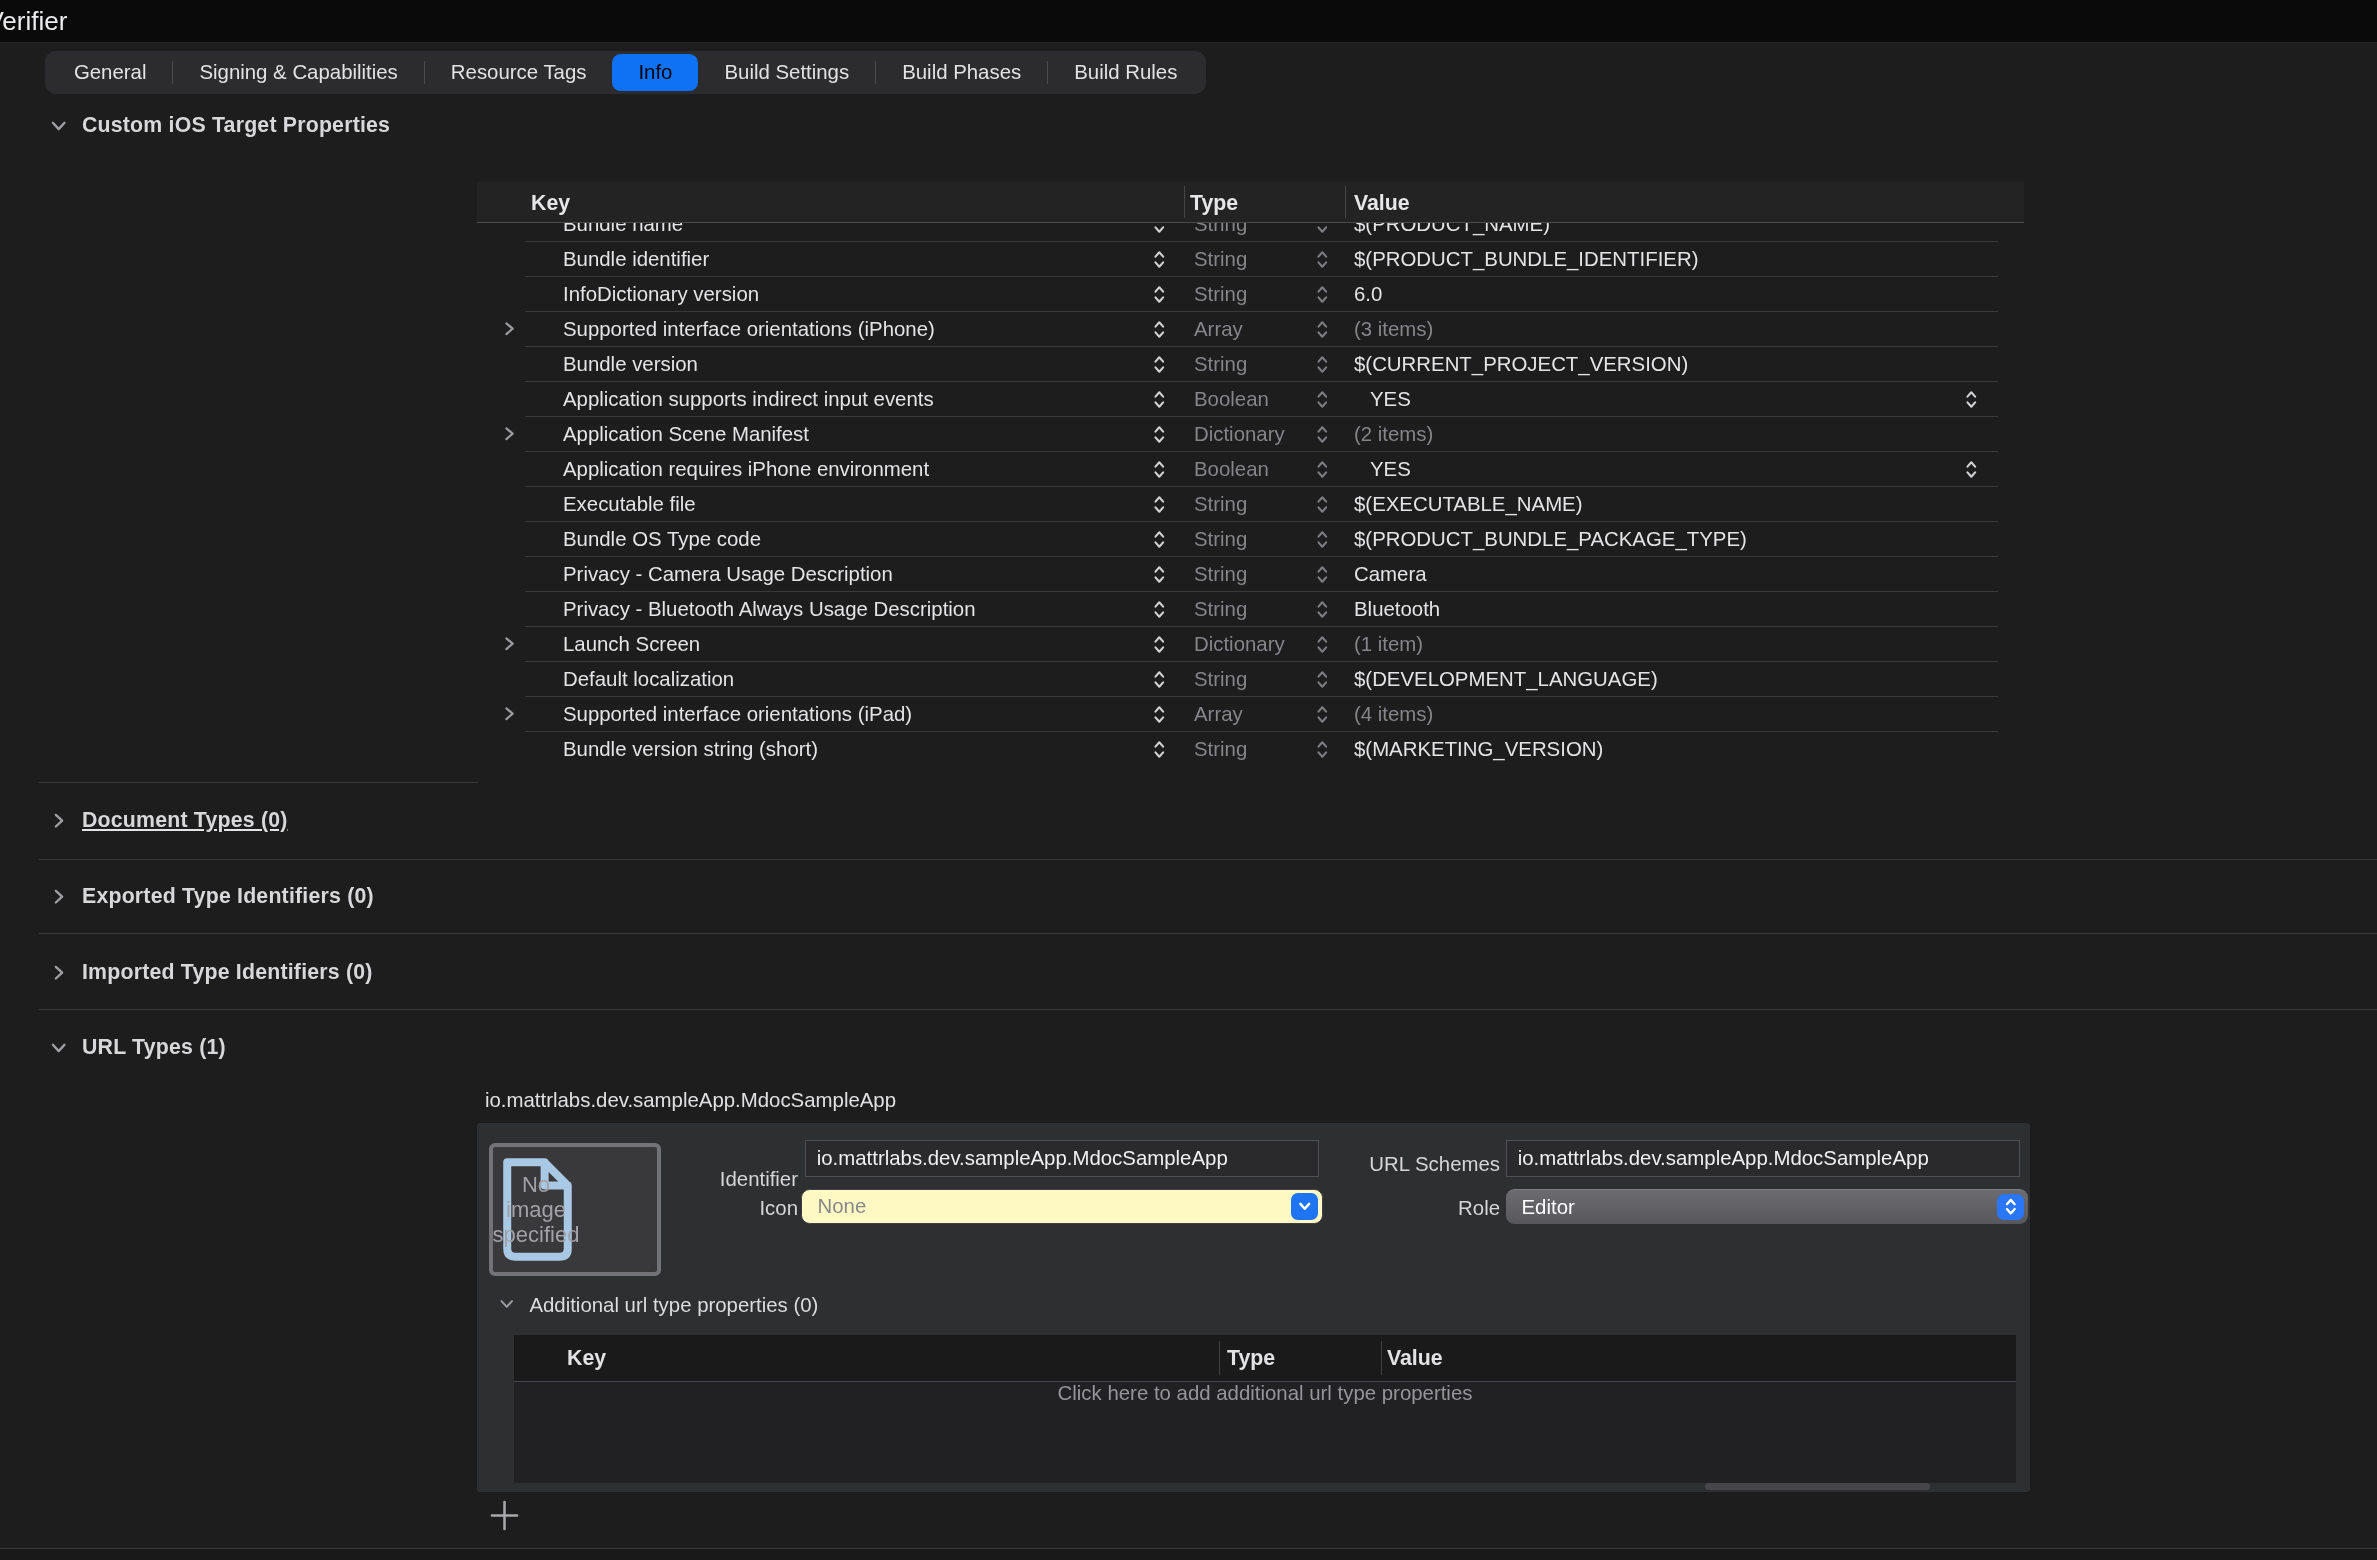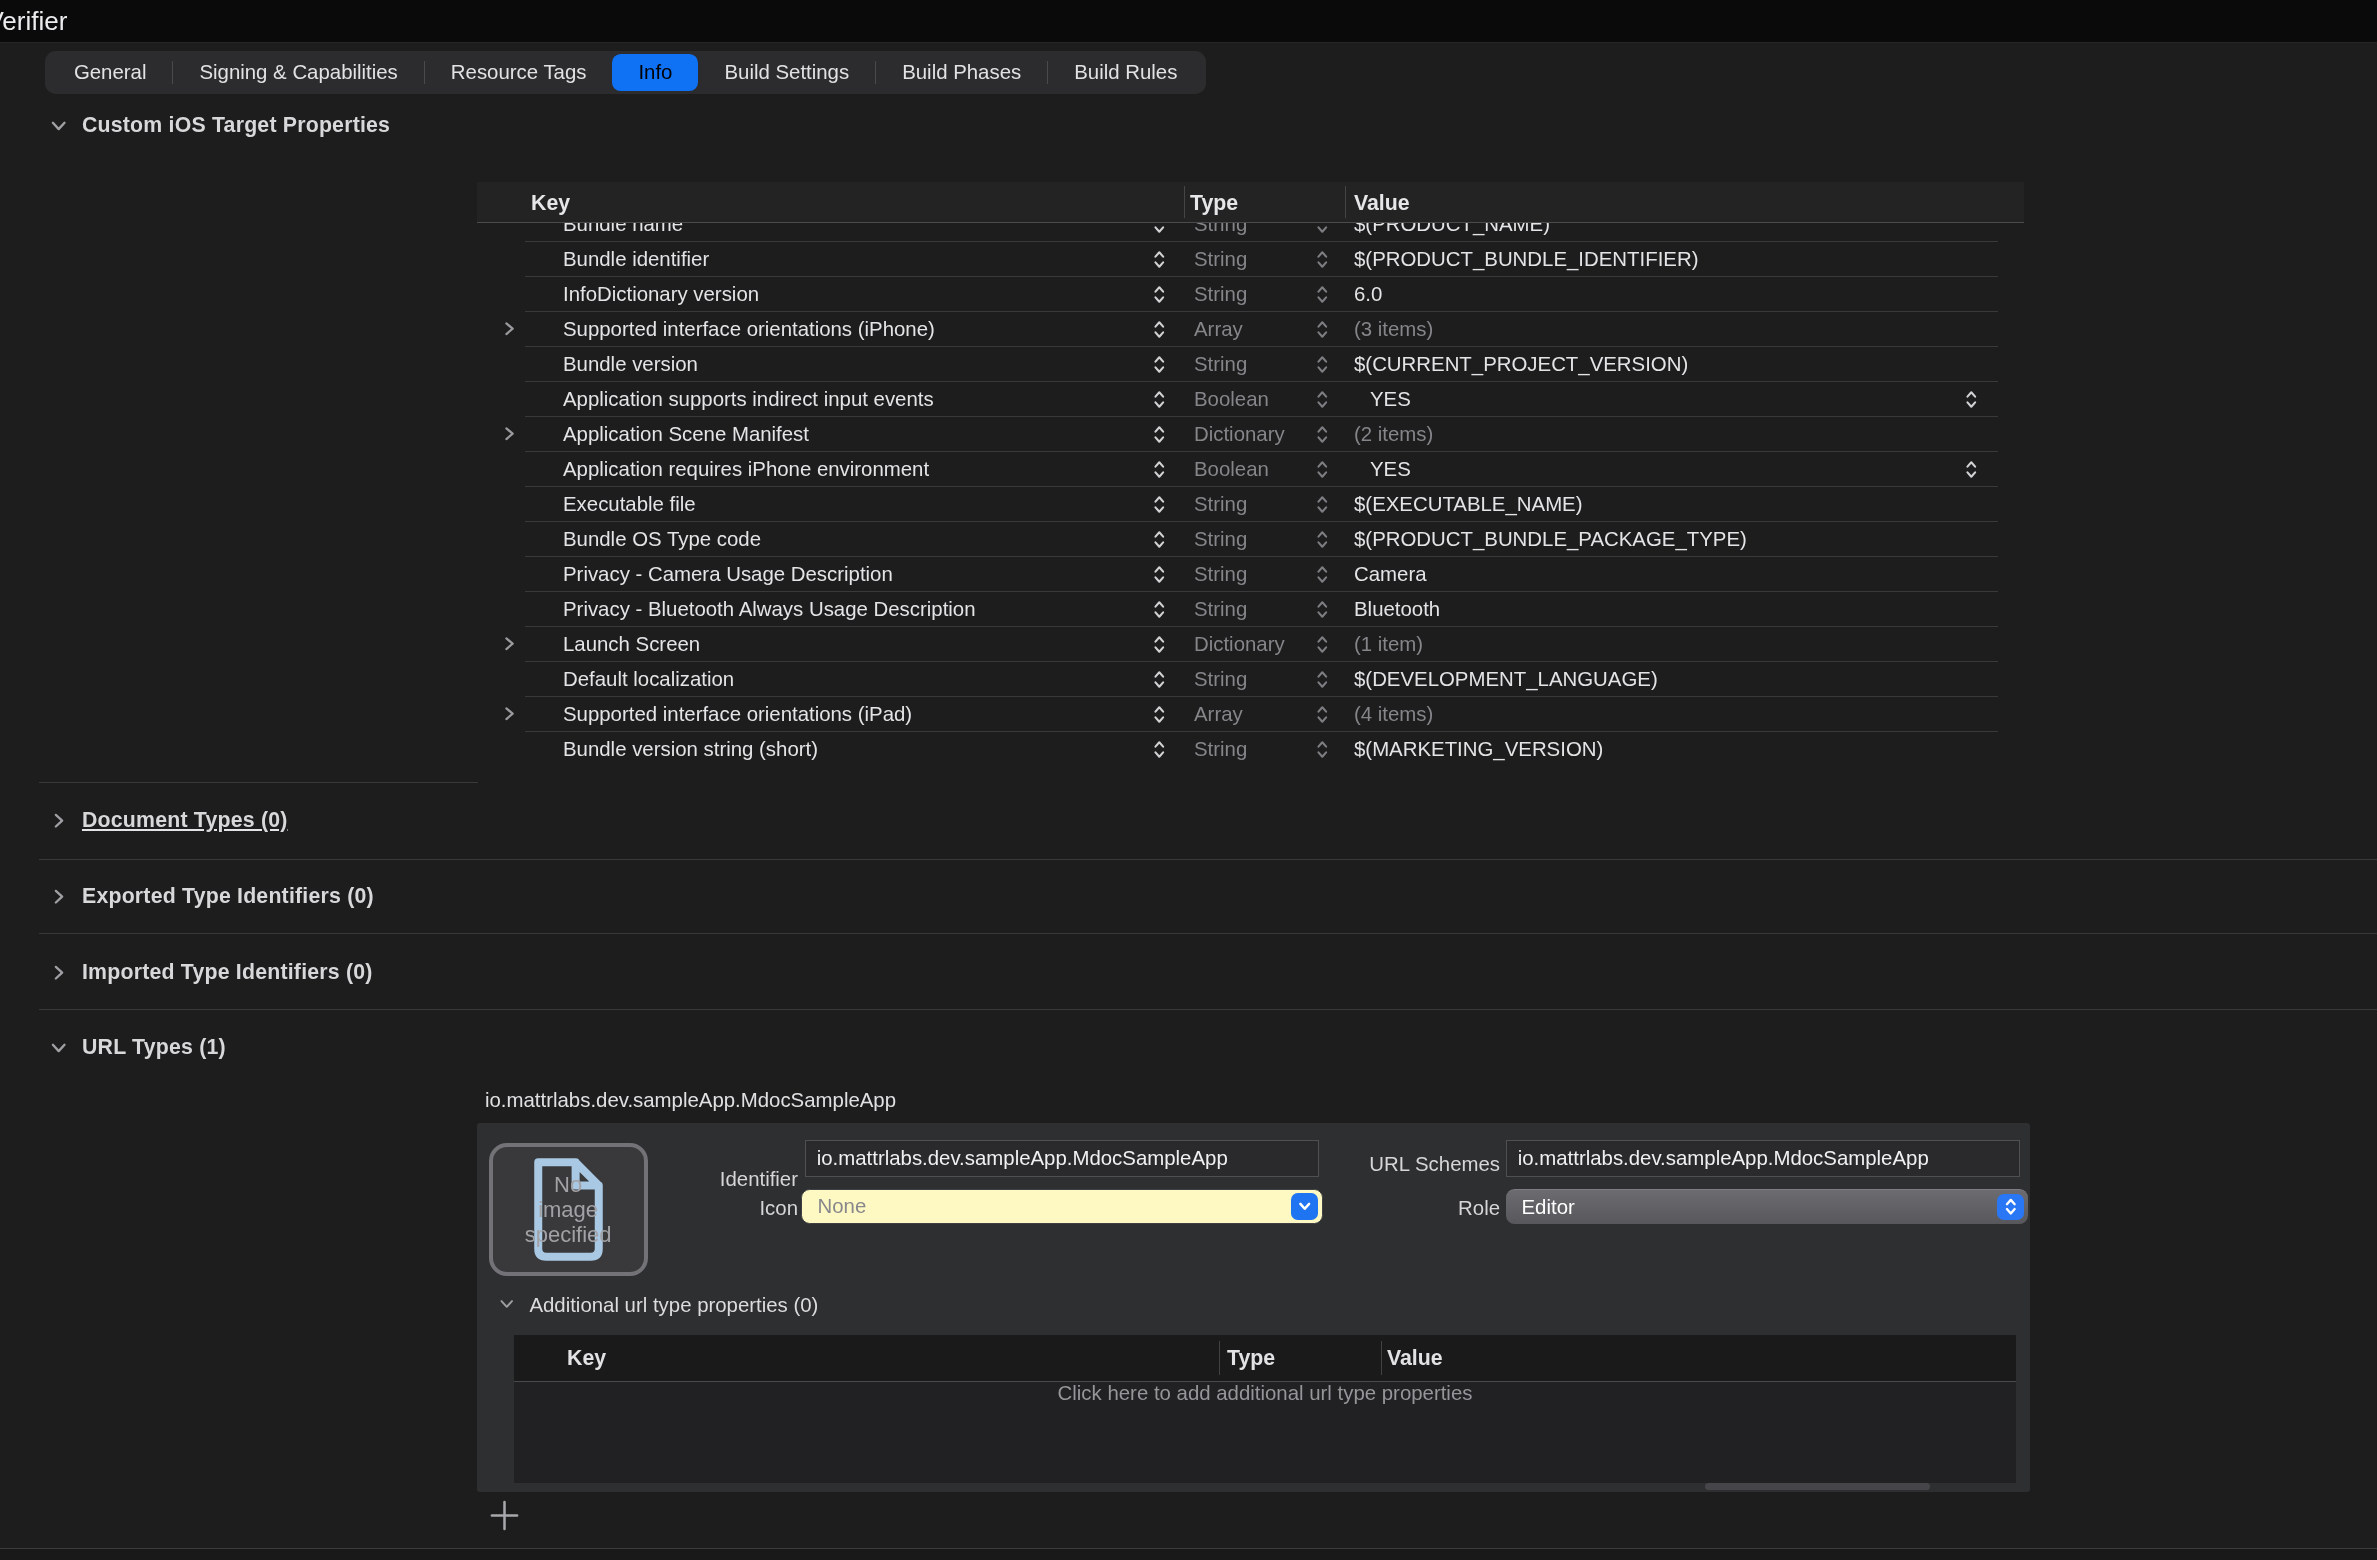--- a/index.html
+++ b/index.html
@@ -58,23 +58,23 @@
   .c-val.gray { color:#85858a; }
   .c-val.bool { left:893px; }
   .c-vstep{ left:1483px; width:23px; justify-content:center; }
   
   .utp-name { position:absolute; left:485px; top:1089px; font-size:20.4px; color:#e0e0e2; }
   .card {
     position:absolute; left:477px; top:1123px; width:1553px; height:369px;
     background:#2e2f31; border-radius:2.9px;
   }
   .noimg {
-    position:absolute; left:11.6px; top:20.4px; width:159px; height:133px;
-    border:4.9px solid #737377; border-radius:18px; background:#39393b;
-    display:flex; align-items:center; justify-content:center;
+    position:absolute; left:11.6px; top:20.4px; width:172px; height:133px;
+    border:4.9px solid #737377; border-radius:6px; background:#39393b;
+    display:flex; align-items:center; 
   }
   .noimg .overlay {
     position:absolute; text-align:center; font-size:22px; line-height:25px; color:#a2a2a6;
   }
   .flabel { position:absolute; text-align:right; font-size:20.4px; color:#d6d6d8; white-space:nowrap; }
   .tfield {
     position:absolute; height:37px; background:#2a2a2c; border:1px solid #505054;
     font-size:20.4px; color:#f0f0f2; display:flex; align-items:center; padding:0 10.7px;
     white-space:nowrap; overflow:hidden;
   }

